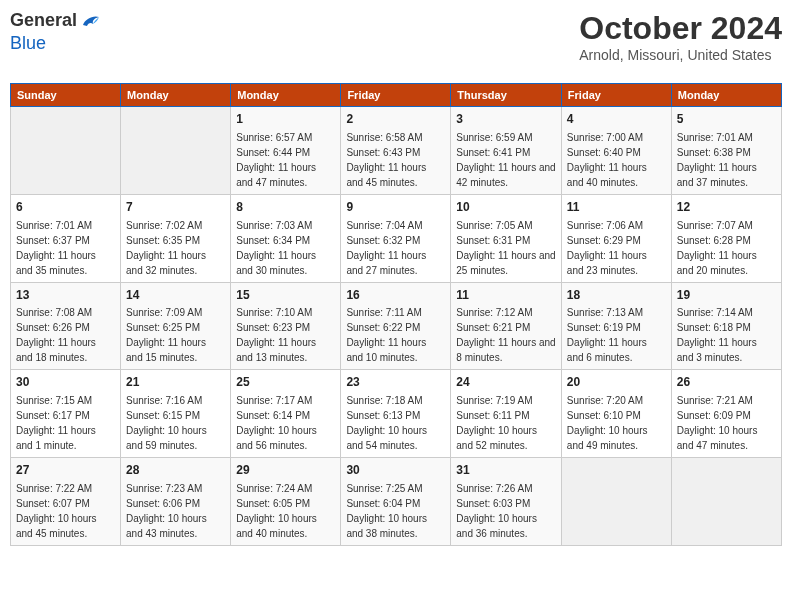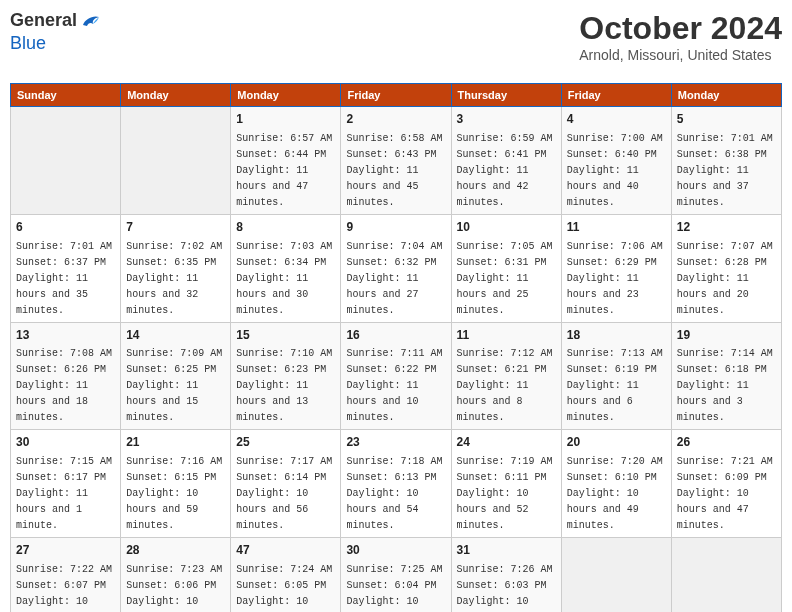--- a/index.html
+++ b/index.html
@@ -61,21 +61,20 @@
     }
     .day-number {
       font-weight: bold;
       font-size: 12px;
       display: block;
       margin-bottom: 2px;
     }
     .day-info {
       font-size: 10px;
       color: #333;
-      font-family: Liberation Mono, monospace;
     }
     td.empty {
       background: #f0f0f0;
     }
   </style>
 </head>
 <body>
 
 <div class="header">
   <div class="logo">
@@ -138,20 +137,20 @@
         <td><span class="day-number">21</span><span class="day-info">Sunrise: 7:16 AM<br>Sunset: 6:15 PM<br>Daylight: 10 hours and 59 minutes.</span></td>
         <td><span class="day-number">25</span><span class="day-info">Sunrise: 7:17 AM<br>Sunset: 6:14 PM<br>Daylight: 10 hours and 56 minutes.</span></td>
         <td><span class="day-number">23</span><span class="day-info">Sunrise: 7:18 AM<br>Sunset: 6:13 PM<br>Daylight: 10 hours and 54 minutes.</span></td>
         <td><span class="day-number">24</span><span class="day-info">Sunrise: 7:19 AM<br>Sunset: 6:11 PM<br>Daylight: 10 hours and 52 minutes.</span></td>
         <td><span class="day-number">20</span><span class="day-info">Sunrise: 7:20 AM<br>Sunset: 6:10 PM<br>Daylight: 10 hours and 49 minutes.</span></td>
         <td><span class="day-number">26</span><span class="day-info">Sunrise: 7:21 AM<br>Sunset: 6:09 PM<br>Daylight: 10 hours and 47 minutes.</span></td>
       </tr>
       <tr>
         <td><span class="day-number">27</span><span class="day-info">Sunrise: 7:22 AM<br>Sunset: 6:07 PM<br>Daylight: 10 hours and 45 minutes.</span></td>
         <td><span class="day-number">28</span><span class="day-info">Sunrise: 7:23 AM<br>Sunset: 6:06 PM<br>Daylight: 10 hours and 43 minutes.</span></td>
-        <td><span class="day-number">47</span><span class="day-info">Sunrise: 7:24 AM<br>Sunset: 6:05 PM<br>Daylight: 10 hours and 40 minutes.</span></td>
+        <td><span class="day-number">29</span><span class="day-info">Sunrise: 7:24 AM<br>Sunset: 6:05 PM<br>Daylight: 10 hours and 40 minutes.</span></td>
         <td><span class="day-number">30</span><span class="day-info">Sunrise: 7:25 AM<br>Sunset: 6:04 PM<br>Daylight: 10 hours and 38 minutes.</span></td>
         <td><span class="day-number">31</span><span class="day-info">Sunrise: 7:26 AM<br>Sunset: 6:03 PM<br>Daylight: 10 hours and 36 minutes.</span></td>
         <td class="empty"></td>
         <td class="empty"></td>
       </tr>
     </tbody>
 </table>
 
 </body></html>

